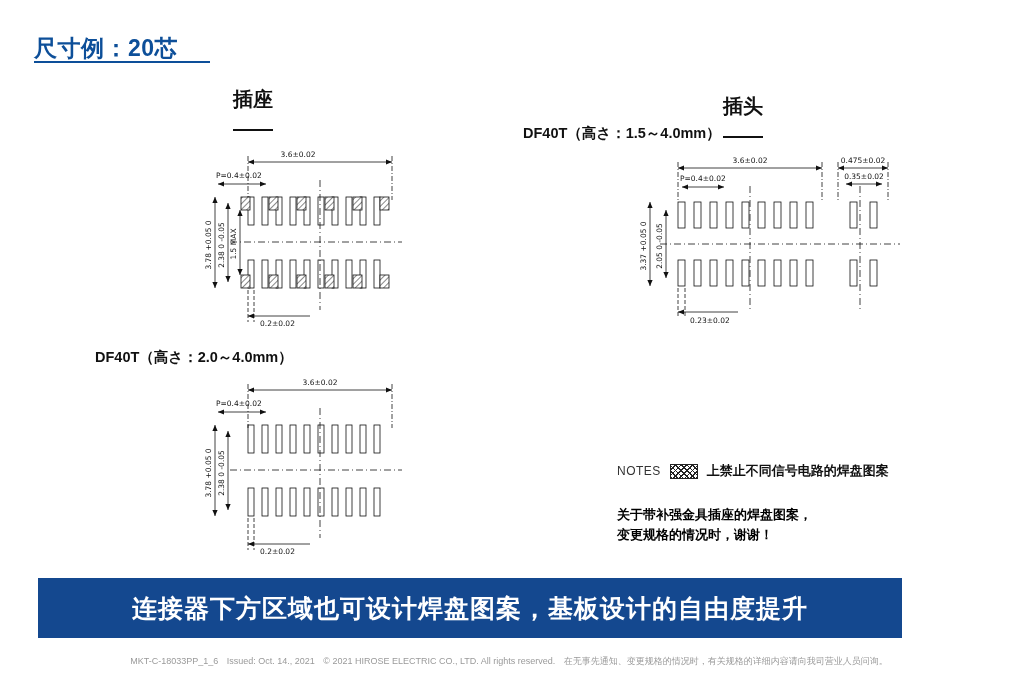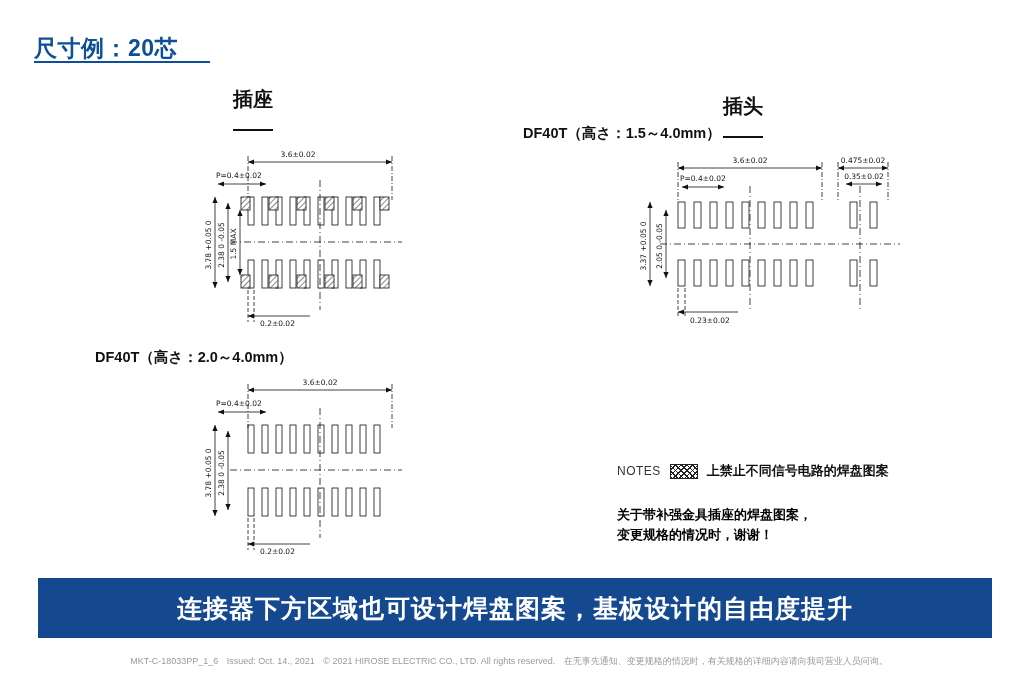--- a/index.html
+++ b/index.html
@@ -57,21 +57,21 @@
       #fff;
   }
   .notes-text{font-size:13px;font-weight:bold;color:#111;}
   .note-para{
     position:absolute;left:617px;top:505px;
     font-size:13px;font-weight:bold;color:#000000;line-height:20px;
   }
 
   
   .banner{
-    position:absolute;left:38px;top:578px;width:954px;height:60px;
+    position:absolute;left:38px;top:578px;width:864px;height:60px;
     background:#14488f;color:#ffffff;
     display:flex;align-items:center;justify-content:center;
     font-size:25px;font-weight:bold;letter-spacing:1px;
   }
 
   
   .footer{
     position:absolute;left:0;right:6px;top:655px;
     text-align:center;font-size:9px;color:#9a9a9a;
   }

